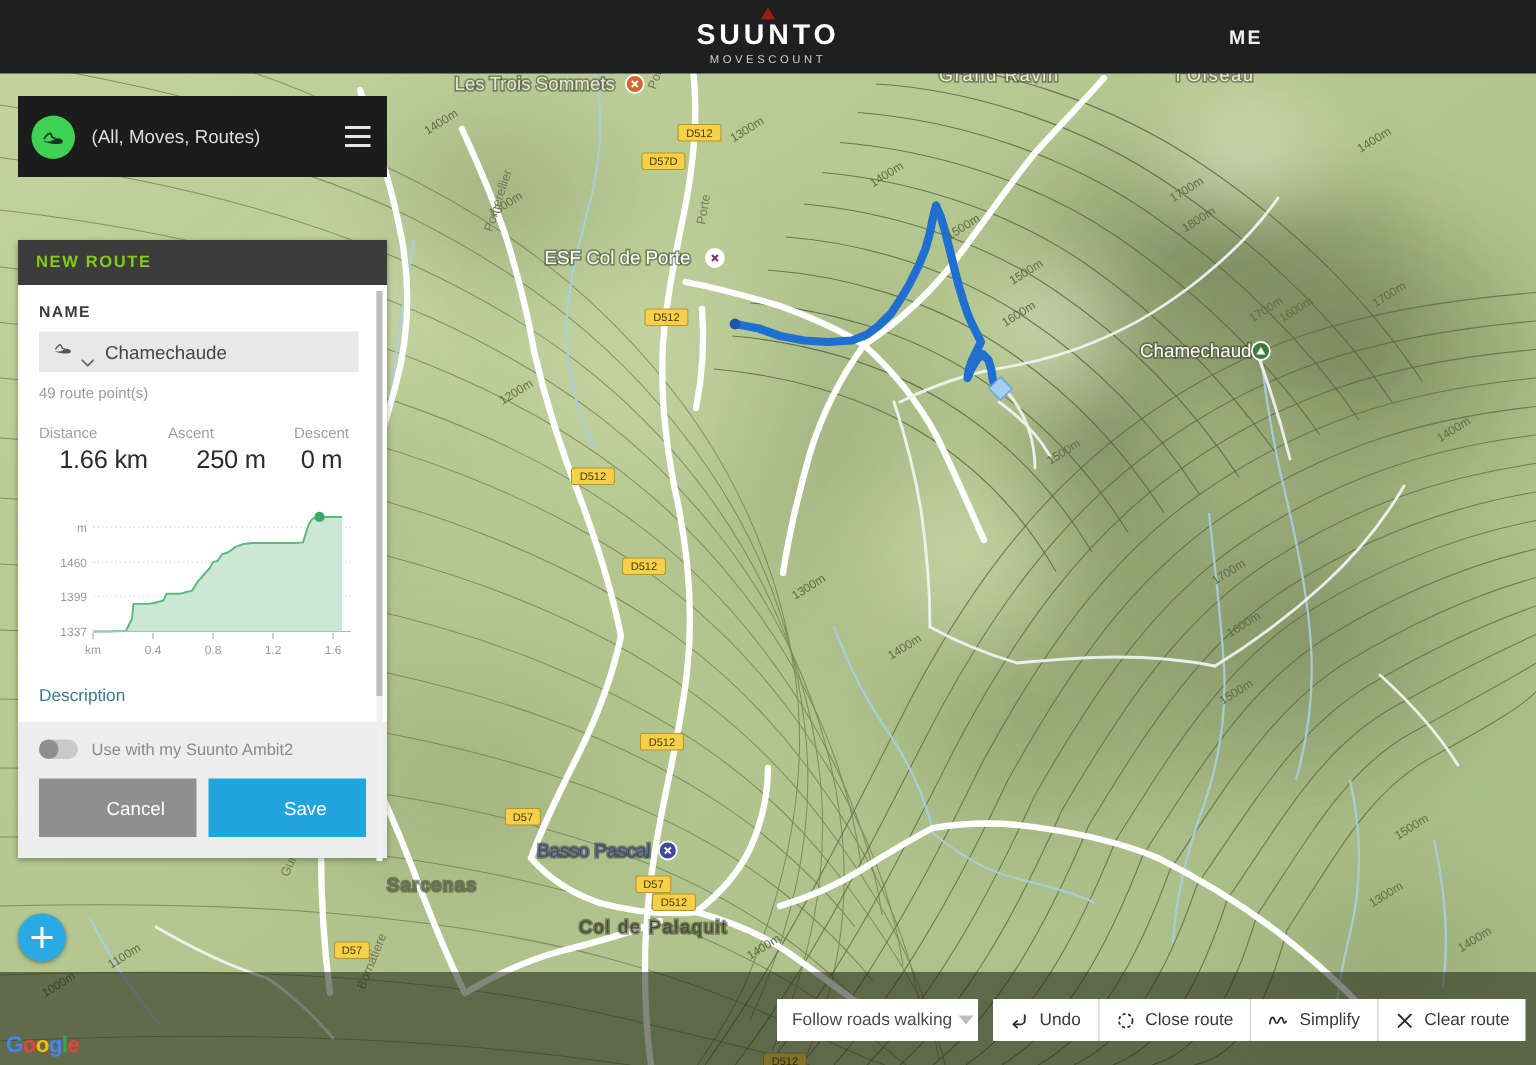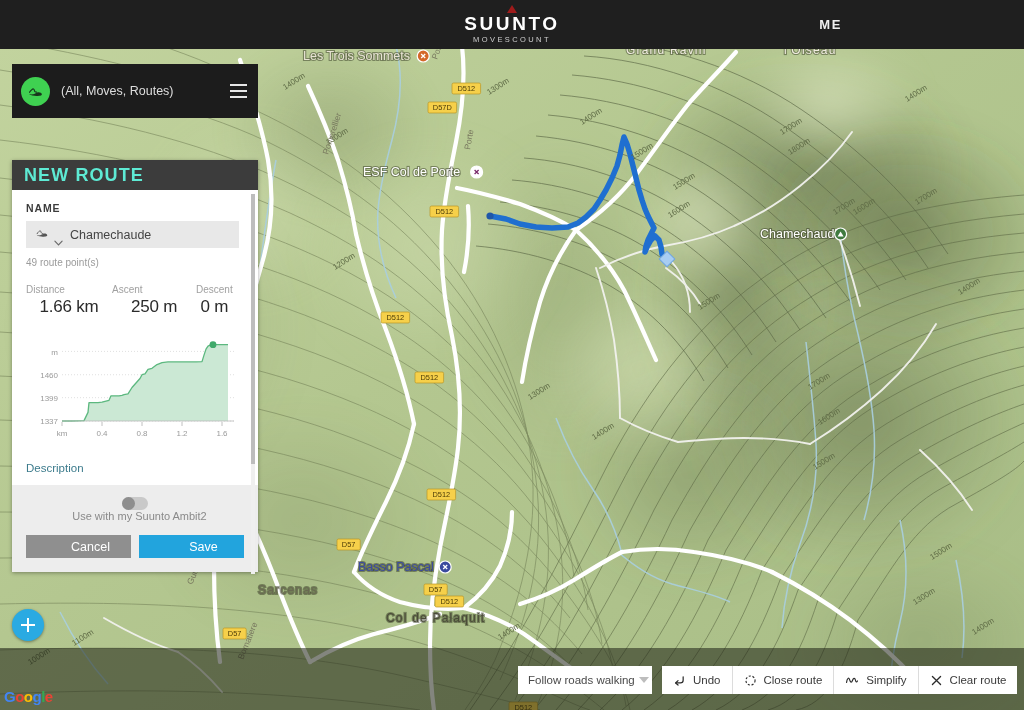--- a/index.html
+++ b/index.html
@@ -79,22 +79,22 @@
   #filterbar .burger i { display: block; width: 17px; height: 2px; background: #e6e6e6; margin: 2px 0; }
 
   
   #panel {
     position: absolute; left: 12px; top: 160px; width: 246px; height: 412px;
     background: #fff; z-index: 30;
     box-shadow: 0 1px 4px rgba(0,0,0,.35);
     display: flex; flex-direction: column;
   }
   #panel-head {
-    height: 30px; background: #3c3c3c; color: #5eead4;
-    font-size: 18px; letter-spacing: 1.1px; font-weight: 700;
+    height: 30px; background: #3c3c3c; color: #84cc16;
+    font-size: 11px; letter-spacing: 1.1px; font-weight: 700;
     display: flex; align-items: center; padding-left: 12px;
   }
   #panel-body {
     flex: 1 1 auto; position: relative; overflow: hidden; background: #fff;
     padding: 12px 14px 0 14px;
   }
   .field-label {
     font-size: 10.5px; color: #3c3c3c; letter-spacing: .9px; font-weight: 700;
     margin-bottom: 7px;
   }
@@ -126,33 +126,33 @@
 
   .desc-row {
     position: absolute; left: 0; right: 0; bottom: 0;
     padding: 0 14px 9px 14px;
   }
   .desc-link { font-size: 11.5px; color: #3c7b8c; cursor: pointer; }
 
   #panel-foot {
     flex: 0 0 auto; background: #ededed; padding: 12px 14px 14px 14px;
   }
-  .toggle-row { display: flex; align-items: center; margin-bottom: 13px; flex-direction: column; }
+  .toggle-row { display: flex; align-items: center; margin-bottom: 13px; }
   .toggle {
     width: 26px; height: 13px; border-radius: 7px; background: #c9c9c9;
     position: relative; flex: 0 0 auto; cursor: pointer;
   }
   .toggle .knob {
     position: absolute; left: 0; top: 0; width: 13px; height: 13px;
     border-radius: 50%; background: #8e8e8e;
   }
   .toggle-label { font-size: 11px; color: #8a8a8a; margin-left: 9px; }
   .btn-row { display: flex; gap: 8px; }
   .btn {
-    flex: 1 1 0; height: 23px; border: 0; cursor: pointer;
+    flex: 1 1 0; height: 39px; border: 0; cursor: pointer;
     color: #fff; font-size: 12.5px; font-family: inherit;
     display: flex; align-items: center; justify-content: center; padding-left: 24px;
   }
   .btn.cancel { background: #8f8f8f; }
   .btn.save { background: #22a4dd; }
 
   
   #panel-scrollbar {
     position: absolute; right: 3px; top: 34px; width: 4px; height: 380px;
     background: #efefef; z-index: 31; cursor: pointer;

